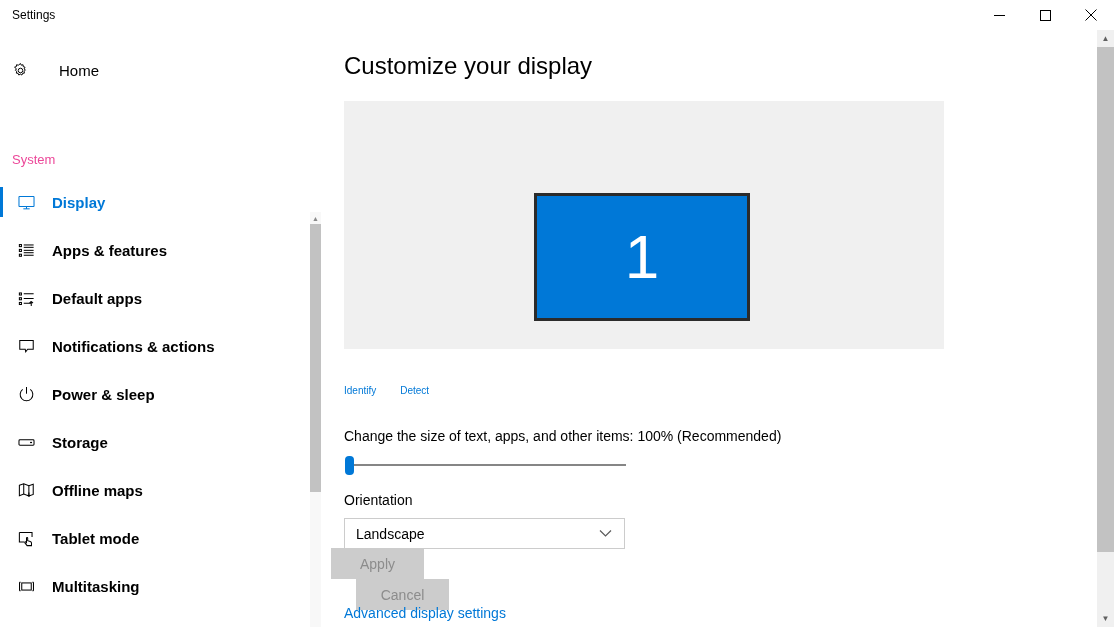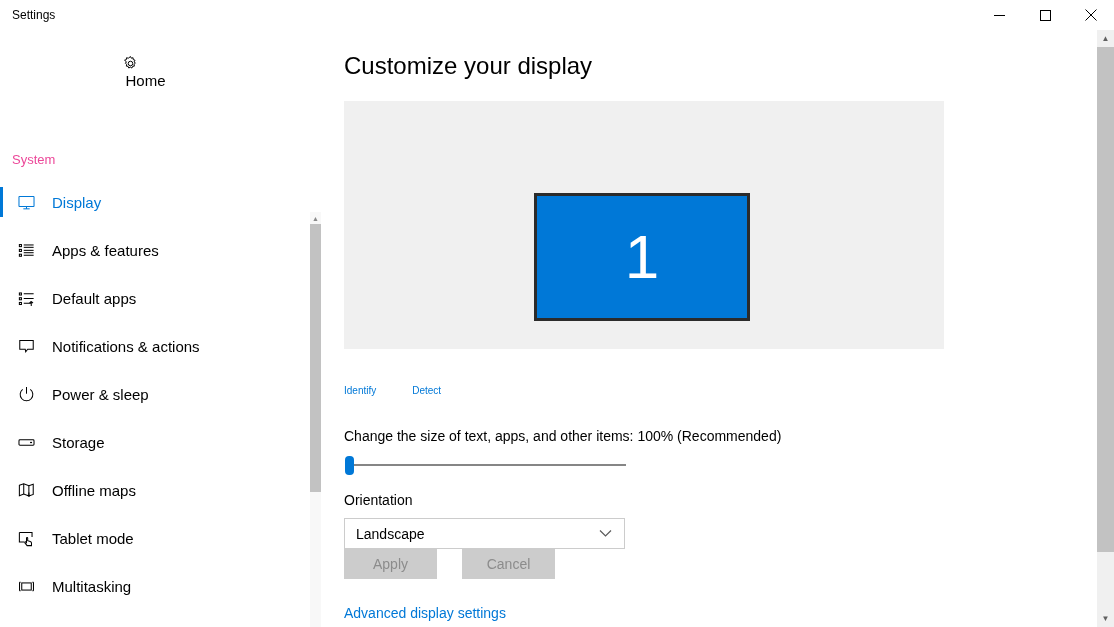--- a/index.html
+++ b/index.html
@@ -27,21 +27,21 @@
   }
   .win-btn svg { display: block; }
 
   
   .sidebar {
     position: absolute; left: 0; top: 30px; width: 320px; height: 597px;
     background: #ffffff;
   }
   .home-row {
     position: absolute; left: 12px; top: 25px; width: 250px; height: 30px;
-    display: flex; align-items: center; cursor: default; flex-direction: column;
+    display: flex; align-items: center; cursor: default;
   }
   .home-icon { width: 30px; display: flex; align-items: center; justify-content: flex-start; }
   .home-label { font-size: 15px; color: #000; margin-left: 17px; }
 
   .search-box {
     position: absolute; left: 12px; top: 68px; width: 295px; height: 30px;
     border: 1px solid #767676; background: #fff;
     display: flex; align-items: center;
   }
   .search-input {
@@ -50,21 +50,21 @@
     color: #767676; padding: 0 8px 0 10px; height: 26px;
   }
   .search-input::placeholder { color: #767676; opacity: 1; }
   .search-icon { width: 26px; display: flex; align-items: center; justify-content: center; }
 
   .section-title {
     position: absolute; left: 12px; top: 122px;
     font-size: 13px; color: #ec4899;
   }
 
-  .navlist { position: absolute; left: 0; top: 148px; width: 287px; height: 449px; }
+  .navlist { position: absolute; left: 0; top: 148px; width: 287px; height: 449px; font-weight: bold; }
   .navitem {
     position: relative; height: 48px; width: 310px;
     display: flex; align-items: center; cursor: default;
   }
   .navitem .accent {
     position: absolute; left: 0; top: 9px; width: 3px; height: 30px; background: transparent;
   }
   .navitem.active .accent { background: #0078d7; }
   .navitem .nav-icon {
     width: 24px; height: 24px; margin-left: 14px;
@@ -113,21 +113,21 @@
   }
   .monitor-number {
     font-size: 62px; color: #ffffff; font-weight: 300; line-height: 1;
     font-family: "Liberation Sans", sans-serif;
   }
 
   .link-row { position: absolute; left: 23px; top: 355px; display: flex; }
   .link {
     font-size: 10px; color: #0078d7; cursor: default; text-decoration: none;
   }
-  .link.detect { margin-left: 36px; }
+  .link.detect { margin-left: 24px; }
 
   .scale-label {
     position: absolute; left: 23px; top: 398px;
     font-size: 14px; color: #000; text-align: right;
   }
   .slider-wrap {
     position: absolute; left: 23px; top: 424px; width: 282px; height: 22px;
   }
   .slider-track {
     position: absolute; left: 6px; top: 10px; width: 276px; height: 2px;
@@ -143,21 +143,21 @@
     font-size: 14px; color: #000;
   }
   .combo {
     position: absolute; left: 23px; top: 488px; width: 281px; height: 31px;
     border: 1px solid #cccccc; background: #fff;
     display: flex; align-items: center; cursor: default;
   }
   .combo-value { font-size: 14px; color: #000; margin-left: 11px; flex: 1; }
   .combo-arrow { margin-right: 12px; color: #5a5a5a; display: flex; align-items: center; }
 
-  .btn-row { position: absolute; left: 23px; top: 518px; display: flex; }
+  .btn-row { position: absolute; left: 10px; top: 518px; display: flex; flex-direction: column; }
   .btn {
     width: 93px; height: 31px; border: none; background: #cccccc;
     font-family: "Liberation Sans", sans-serif; font-size: 14px;
     color: #8c8c8c; cursor: default;
     display: flex; align-items: center; justify-content: center;
   }
   .btn.cancel { margin-left: 25px; }
 
   .adv-link {
     position: absolute; left: 23px; top: 575px;

